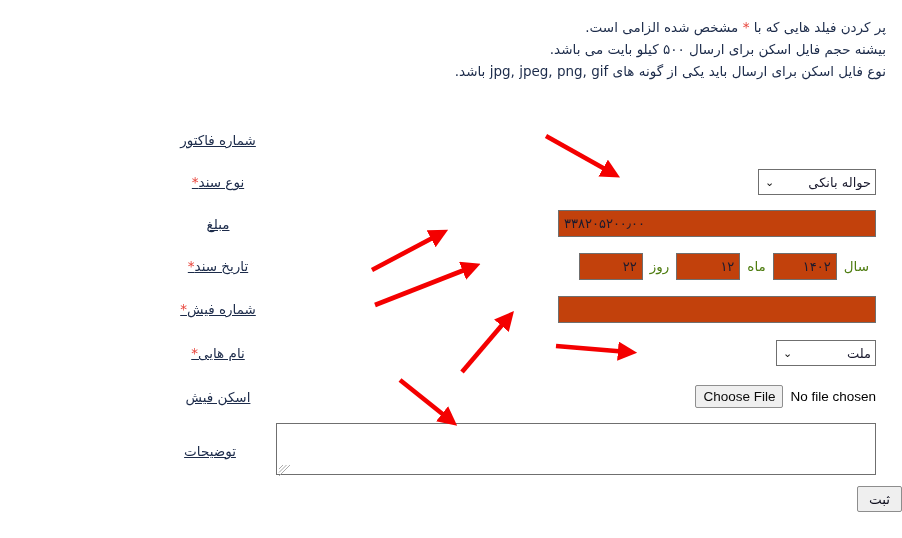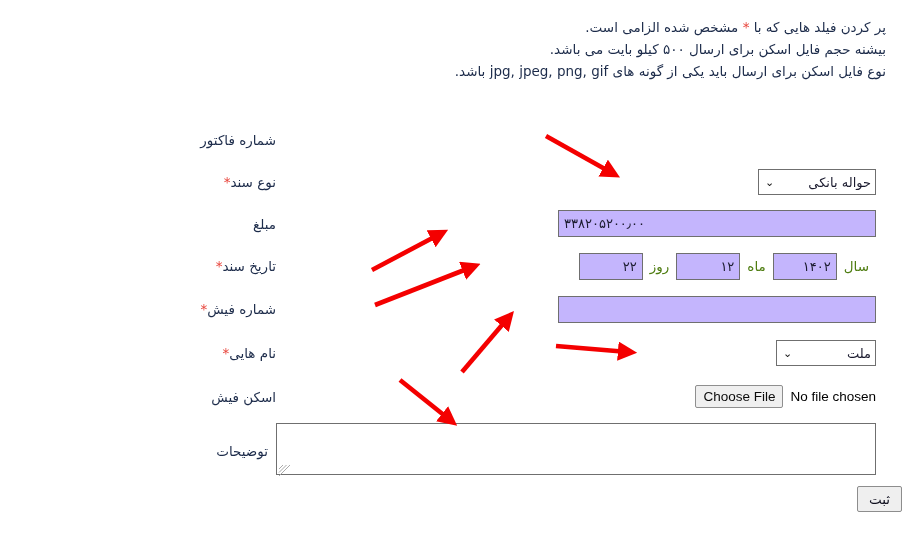--- a/index.html
+++ b/index.html
@@ -49,45 +49,46 @@
     flex-direction: row;
     align-items: center;
     width: 100%;
     box-sizing: border-box;
     padding-left: 160px;
     padding-right: 16px;
   }
   .label-cell {
     width: 116px;
     flex: 0 0 116px;
-    text-align: right;
+    text-align: center;
     font-size: 13.5px;
     color: #1c2b4a;
     white-space: nowrap;
     direction: rtl;
+    text-decoration: underline;
   }
   .label-cell .star {
     color: #e8453c;
   }
   .field-cell {
     flex: 1 1 auto;
     display: flex;
     flex-direction: row;
     justify-content: flex-start;
     align-items: center;
     padding-left: 8px;
     padding-right: 10px;
   }
 
   
   input.txt {
     box-sizing: border-box;
     height: 27px;
     border: 1px solid #6f6f6f;
-    background: #c4b5fd;
+    background: #c2410c;
     font-family: "DejaVu Sans", "Liberation Sans", sans-serif;
     font-size: 13px;
     color: #1a1a2e;
     padding: 1px 5px;
     direction: ltr;
     text-align: left;
     outline: none;
     border-radius: 0;
   }
   input.amount { width: 318px; }

